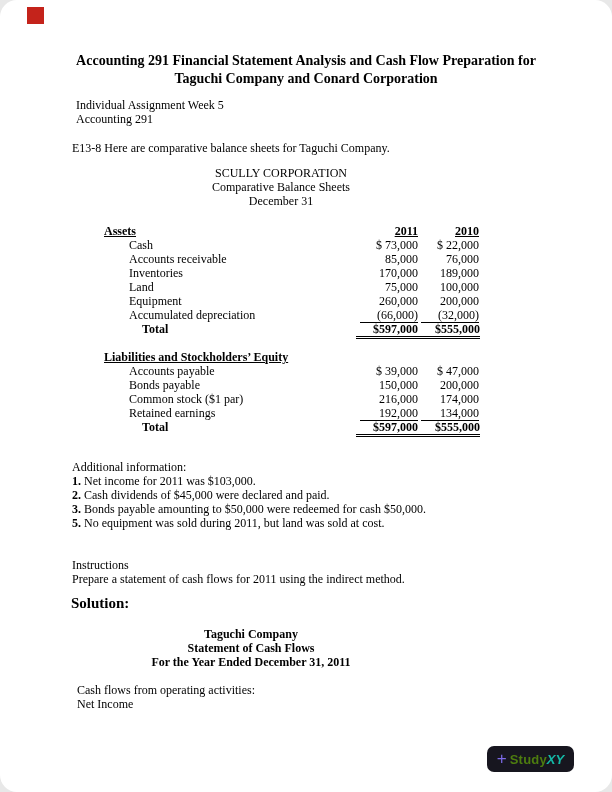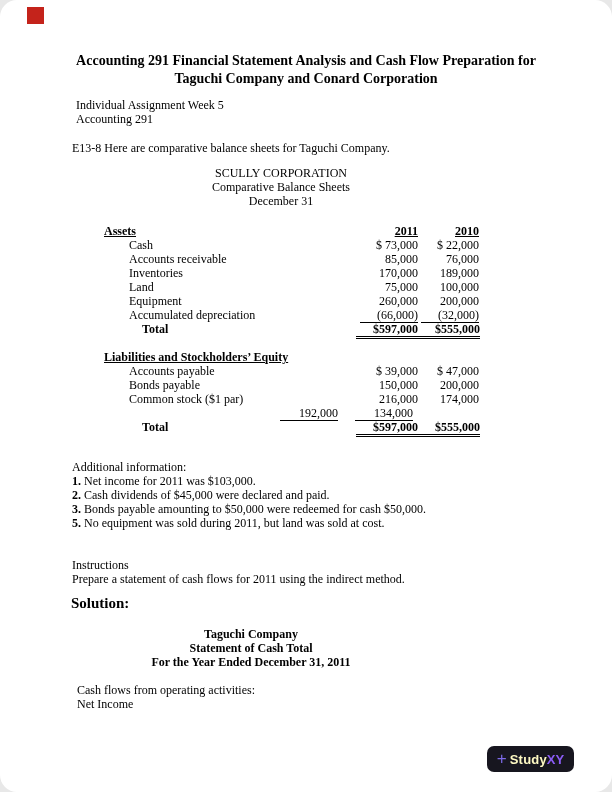--- a/index.html
+++ b/index.html
@@ -115,22 +115,22 @@
     font-family: "Liberation Sans", sans-serif;
     cursor: pointer;
   }
   .brand-plus {
     color: #7d6ae8;
     font-size: 17px;
     font-weight: 400;
     line-height: 1;
     margin-top: -2px;
   }
-  .brand-text { font-size: 13px; font-weight: bold; color: #fef9c3; letter-spacing: 0.2px; }
-  .brand-suffix { font-size: 13px; font-weight: bold; color: #8b5cf6; }
+  .brand-text { font-size: 13px; font-weight: bold; color: #4d7c0f; letter-spacing: 0.2px; }
+  .brand-suffix { font-size: 13px; font-weight: bold; color: #14b8a6; font-style: italic; }
 </style>
 </head>
 <body>
 
 <div class="page">
 
   <div class="red-marker"></div>
 
   <div class="doc-title">
     <div>Accounting 291 Financial Statement Analysis and Cash Flow Preparation for</div>
@@ -208,20 +208,21 @@
       <span class="tlabel">Bonds payable</span>
       <span class="tnum"><i class="numtxt">150,000</i></span>
       <span class="tnum c2"><i class="numtxt">200,000</i></span>
     </div>
     <div class="trow">
       <span class="tlabel">Common stock ($1 par)</span>
       <span class="tnum"><i class="numtxt">216,000</i></span>
       <span class="tnum c2"><i class="numtxt">174,000</i></span>
     </div>
     <div class="trow ruled">
+      <span class="tlabel">Retained earnings</span>
       <span class="tnum"><i class="numtxt">192,000</i></span>
       <span class="tnum c2"><i class="numtxt">134,000</i></span>
     </div>
     <div class="trow total-row">
       <span class="tlabel">Total</span>
       <span class="tnum"><i class="numtxt">$597,000</i></span>
       <span class="tnum c2"><i class="numtxt">$555,000</i></span>
     </div>
   </div>
 
@@ -235,21 +236,21 @@
 
   <div class="textblock instructions-block">
     <div class="b">Instructions</div>
     <div>Prepare a statement of cash flows for 2011 using the indirect method.</div>
   </div>
 
   <div class="solution-heading">Solution:</div>
 
   <div class="textblock stmt-headings">
     <div>Taguchi Company</div>
-    <div>Statement of Cash Total</div>
+    <div>Statement of Cash Flows</div>
     <div>For the Year Ended December 31, 2011</div>
   </div>
 
   <div class="textblock cashflow">
     <div>Cash flows from operating activities:</div>
     <div>Net Income</div>
   </div>
 
   <div class="brand-badge">
     <span class="brand-plus">+</span>

